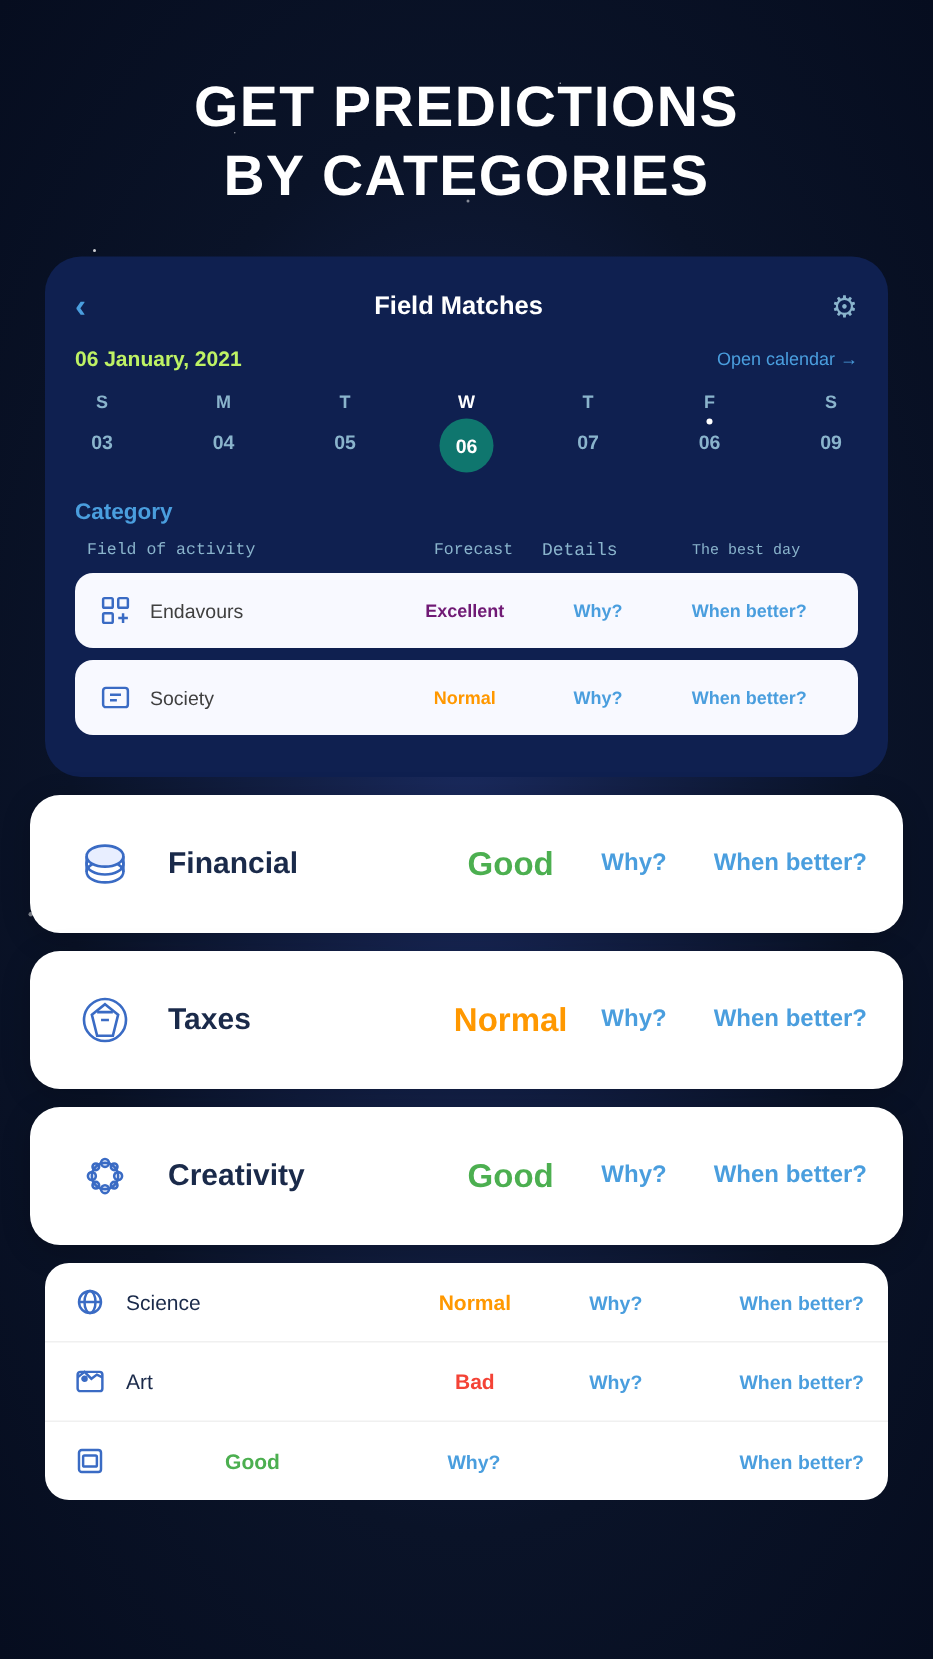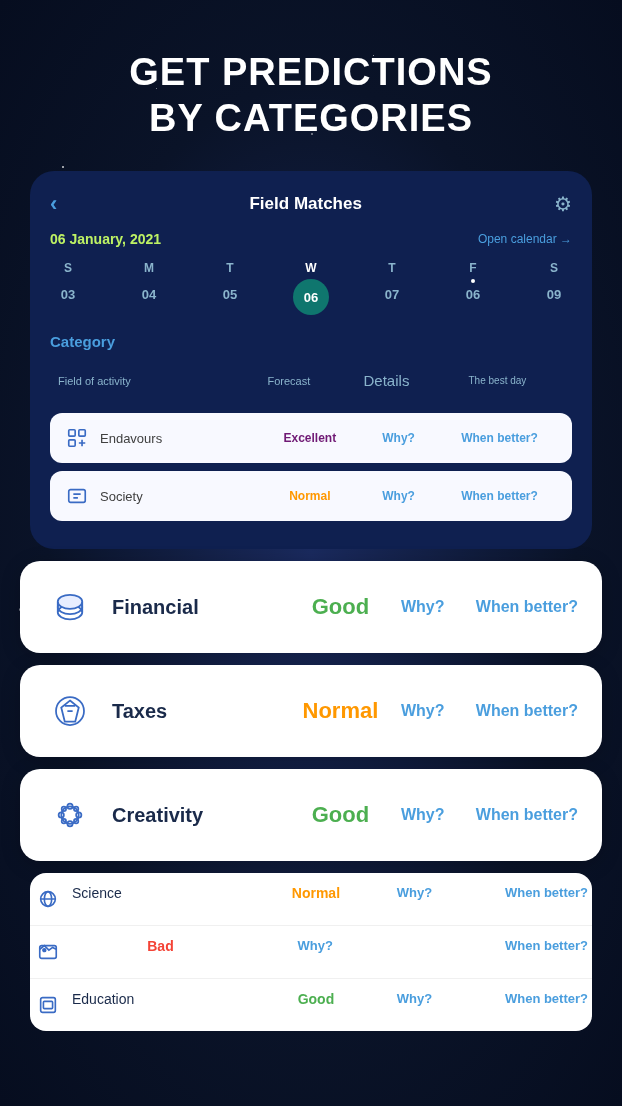--- a/index.html
+++ b/index.html
@@ -137,34 +137,35 @@
     }
     .day-item.active {
       position: relative;
     }
 
     
     .category-label {
       color: #4a9ede;
       font-size: 15px;
       font-weight: 700;
-      margin-bottom: 22px;
+      margin-bottom: 10px;
     }
 
     
     .table-header {
       display: flex;
       align-items: center;
       padding: 0 8px;
-      margin-bottom: 24px;
+      margin-bottom: 8px;
       gap: 0;
+      font-family: Liberation Mono, monospace;
     }
     .th-field { color: #8ab4cc; font-size: 11px; flex: 2; }
-    .th-forecast { color: #8ab4cc; font-size: 11px; flex: 1.2; text-align: center; }
-    .th-details { color: #8ab4cc; font-size: 15px; flex: 1; text-align: center; }
+    .th-forecast { color: #8ab4cc; font-size: 11px; flex: 1.2; text-align: right; }
+    .th-details { color: #8ab4cc; font-size: 12px; flex: 1; text-align: center; }
     .th-best { color: #8ab4cc; font-size: 10px; flex: 1.5; text-align: center; }
 
     
     .category-row {
       background: #f8f9ff;
       border-radius: 12px;
       display: flex;
       align-items: center;
       padding: 10px 12px;
       margin-bottom: 8px;
@@ -270,22 +271,22 @@
       background: white;
       border-radius: 16px;
       margin: 0 30px;
       padding: 0;
       position: relative;
       z-index: 2;
       overflow: hidden;
     }
     .bottom-row {
       display: flex;
-      align-items: flex-start;
-      padding: 12px 4px;
+      align-items: center;
+      padding: 12px 16px;
       border-bottom: 1px solid #f0f0f0;
     }
     .bottom-row:last-child { border-bottom: none; }
     .bottom-icon {
       width: 28px;
       height: 28px;
       margin-right: 10px;
       flex-shrink: 0;
       display: flex;
       align-items: center;
@@ -508,30 +509,30 @@
   </div>
 
   <div class="bottom-row">
     <div class="bottom-icon">
       <svg viewBox="0 0 24 24" fill="none" stroke="#3a6bc4" stroke-width="1.8">
         <rect x="3" y="5" width="18" height="14" rx="2"></rect>
         <path d="M3 9l5-4 5 5 4-3 4 2"></path>
         <circle cx="8" cy="10" r="1.5" fill="#3a6bc4"></circle>
       </svg>
     </div>
+    <span class="bottom-name">Art</span>
     <span class="bottom-forecast bad">Bad</span>
     <span class="bottom-why">Why?</span>
     <span class="bottom-better">When better?</span>
   </div>
 
   <div class="bottom-row">
     <div class="bottom-icon">
       <svg viewBox="0 0 24 24" fill="none" stroke="#3a6bc4" stroke-width="1.8">
         <rect x="4" y="4" width="16" height="16" rx="2"></rect>
         <rect x="7" y="8" width="10" height="8" rx="1"></rect>
       </svg>
     </div>
-    <span class="bottom-name">Education</span>
     <span class="bottom-forecast good">Good</span>
     <span class="bottom-why">Why?</span>
     <span class="bottom-better">When better?</span>
   </div>
 </div>
 
 </body></html>

